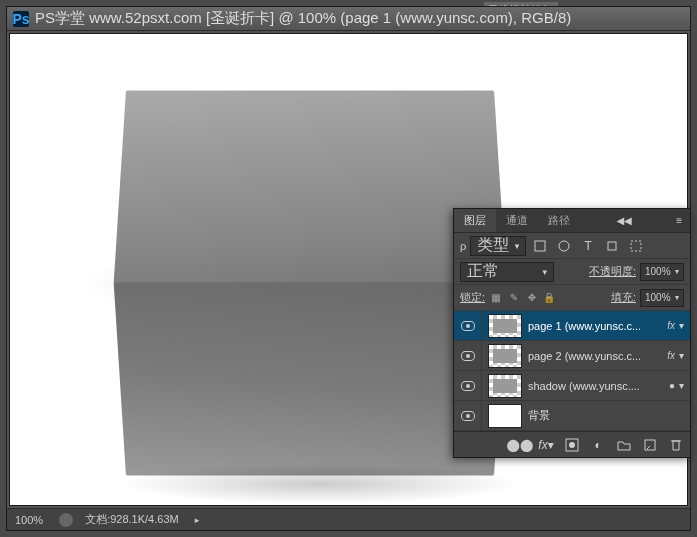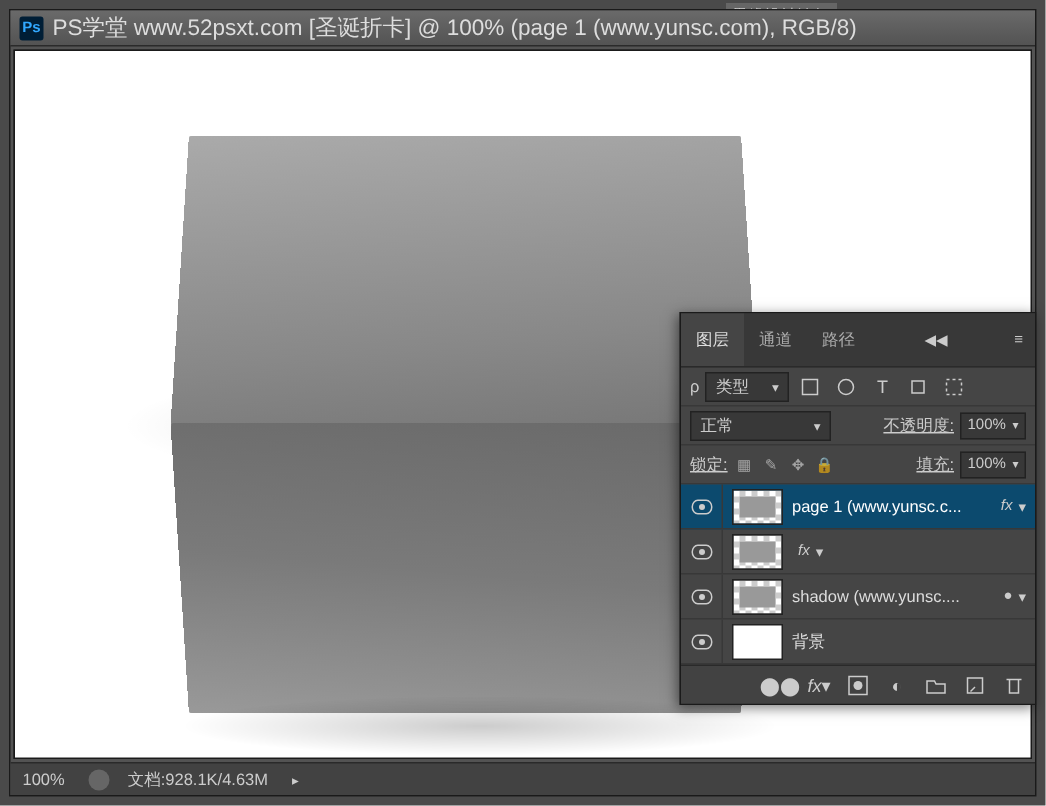--- a/index.html
+++ b/index.html
@@ -1,36 +1,36 @@
 <!DOCTYPE html>
 <html><head>
 <meta charset="utf-8">
 <style>
 * { margin: 0; padding: 0; box-sizing: border-box; font-family: "Microsoft YaHei", sans-serif; }
 body { background: #4a4a4a; width: 697px; height: 537px; position: relative; overflow: hidden; }
 .app-window { position: absolute; left: 6px; top: 6px; right: 6px; bottom: 6px; background: #535353; border: 1px solid #1a1a1a; display: flex; flex-direction: column; }
 .title-bar { background: linear-gradient(#6a6a6a,#535353); height: 24px; display: flex; align-items: center; padding: 0 6px; border-bottom: 1px solid #2a2a2a; }
-.ps-logo { width: 16px; height: 16px; background: #001e36; color: #31a8ff; font-size: 10px; font-weight: bold; display: flex; align-items: center; justify-content: center; margin-right: 6px; border-radius: 2px; }
+.ps-logo { width: 16px; height: 16px; background: #001e36; color: #31a8ff; font-size: 14px; font-weight: bold; display: flex; align-items: center; justify-content: center; margin-right: 6px; border-radius: 2px; }
 .title-text { color: #ddd; font-size: 15px; }
 .canvas-area { flex: 1; position: relative; background: #282828; border: 1px solid #1a1a1a; margin: 2px; }
 .canvas-content { position: absolute; left: 0; top: 0; right: 0; bottom: 0; background: #fff; overflow: hidden; }
 .card-back { position: absolute; left: 110px; top: 50px; width: 380px; height: 200px; background: linear-gradient(175deg,#aaa 0%,#888 70%,#777 100%); transform: perspective(800px) rotateX(15deg); border-radius: 2px; }
 .card-front { position: absolute; left: 110px; top: 248px; width: 380px; height: 200px; background: linear-gradient(5deg,#999 0%,#7a7a7a 50%,#6a6a6a 100%); transform: perspective(800px) rotateX(-15deg); border-radius: 2px; }
 .card-shadow { position: absolute; left: 70px; top: 210px; width: 460px; height: 80px; background: radial-gradient(ellipse, rgba(0,0,0,0.15), transparent 70%); }
 .card-shadow2 { position: absolute; left: 110px; top: 430px; width: 400px; height: 40px; background: radial-gradient(ellipse, rgba(0,0,0,0.2), transparent 70%); }
 .status-bar { height: 22px; background: #424242; display: flex; align-items: center; padding: 0 8px; border-top: 1px solid #2a2a2a; }
 .status-item { color: #ccc; font-size: 11px; margin-right: 16px; }
 .status-icon { width: 14px; height: 14px; background: #666; border-radius: 50%; margin-right: 12px; }
 .layers-panel { position: absolute; right: 6px; top: 208px; width: 238px; background: #454545; border: 1px solid #1a1a1a; box-shadow: -2px 2px 8px rgba(0,0,0,0.5); }
-.panel-tabs { height: 36px; background: #383838; display: flex; align-items: center; border-bottom: 1px solid #2a2a2a; }
+.panel-tabs { height: 24px; background: #383838; display: flex; align-items: center; border-bottom: 1px solid #2a2a2a; }
 .panel-tab { padding: 0 10px; height: 100%; display: flex; align-items: center; color: #aaa; font-size: 11px; }
 .panel-tab.active { background: #454545; color: #ddd; }
 .panel-collapse { margin-left: auto; padding: 0 8px; color: #ccc; font-size: 10px; cursor: pointer; }
 .panel-row { height: 26px; display: flex; align-items: center; padding: 0 6px; border-bottom: 1px solid #383838; gap: 4px; }
-.dropdown { background: #383838; border: 1px solid #222; height: 20px; display: flex; align-items: center; padding: 0 6px; color: #ccc; font-size: 11px; min-width: 56px; }
+.dropdown { background: #383838; border: 1px solid #222; height: 20px; display: flex; align-items: center; padding: 0 6px; color: #ccc; font-size: 16px; min-width: 56px; }
 .dropdown::after { content: '▾'; margin-left: auto; font-size: 9px; }
 .icon-btn { width: 20px; height: 20px; display: flex; align-items: center; justify-content: center; color: #ccc; font-size: 12px; cursor: pointer; }
 .row-label { color: #ccc; font-size: 11px; text-decoration: underline; }
 .pct-input { background: #383838; border: 1px solid #222; height: 18px; width: 44px; color: #ccc; font-size: 10px; display: flex; align-items: center; padding: 0 4px; }
 .pct-input::after { content: '▾'; margin-left: auto; font-size: 8px; }
 .lock-icons { display: flex; gap: 4px; }
 .lock-icons .ic { width: 14px; height: 14px; opacity: 0.7; display: flex; align-items: center; justify-content: center; font-size: 10px; color: #ccc; }
 .layers-list { }
 .layer-item { height: 30px; display: flex; align-items: center; border-bottom: 1px solid #383838; }
 .layer-item.selected { background: #0c4a6e; }
@@ -149,20 +149,21 @@
         <span class="layer-toggle">▾</span>
 
   </div>
       <div class="layer-item">
     <div class="vis-col">
           <div class="eye"></div>
         </div>
     <div class="thumb checker">
           <div class="thumb-inner"></div>
         </div>
+    <div class="layer-name">page 2 (www.yunsc.c...</div>
     <span class="fx-badge">fx</span>
         <span class="layer-toggle">▾</span>
 
   </div>
       <div class="layer-item">
     <div class="vis-col">
           <div class="eye"></div>
         </div>
     <div class="thumb checker">
           <div class="thumb-inner"></div>

